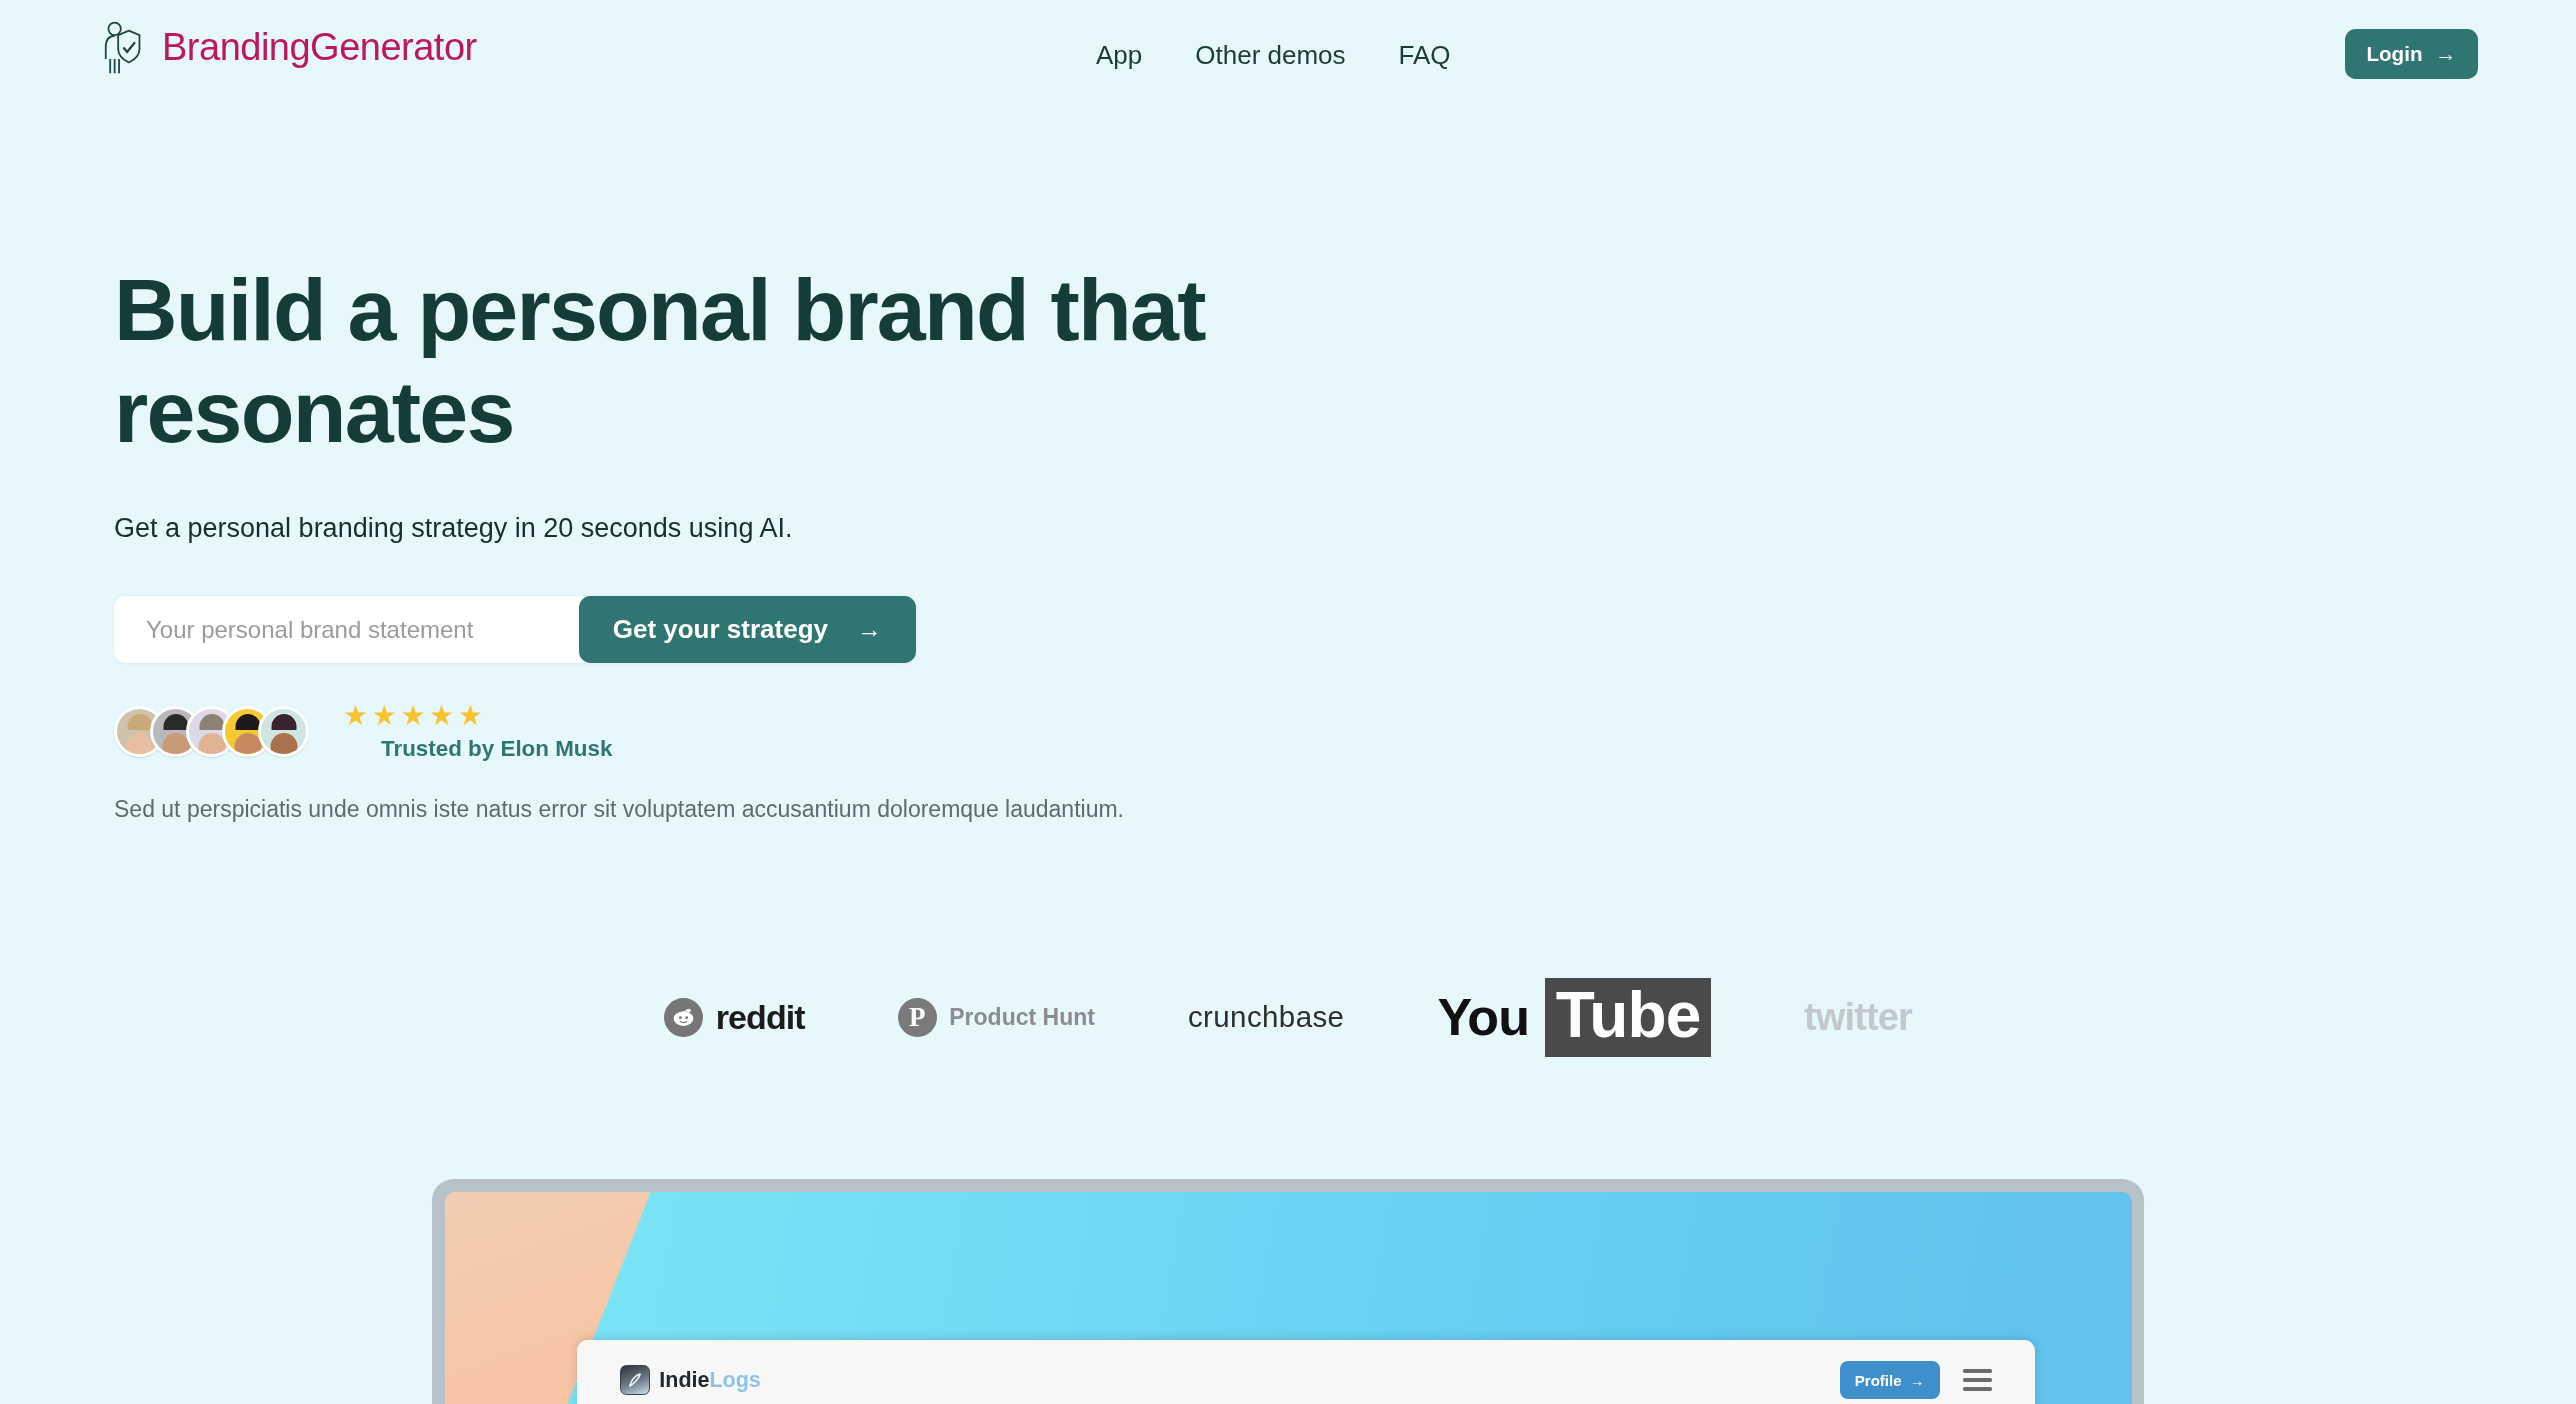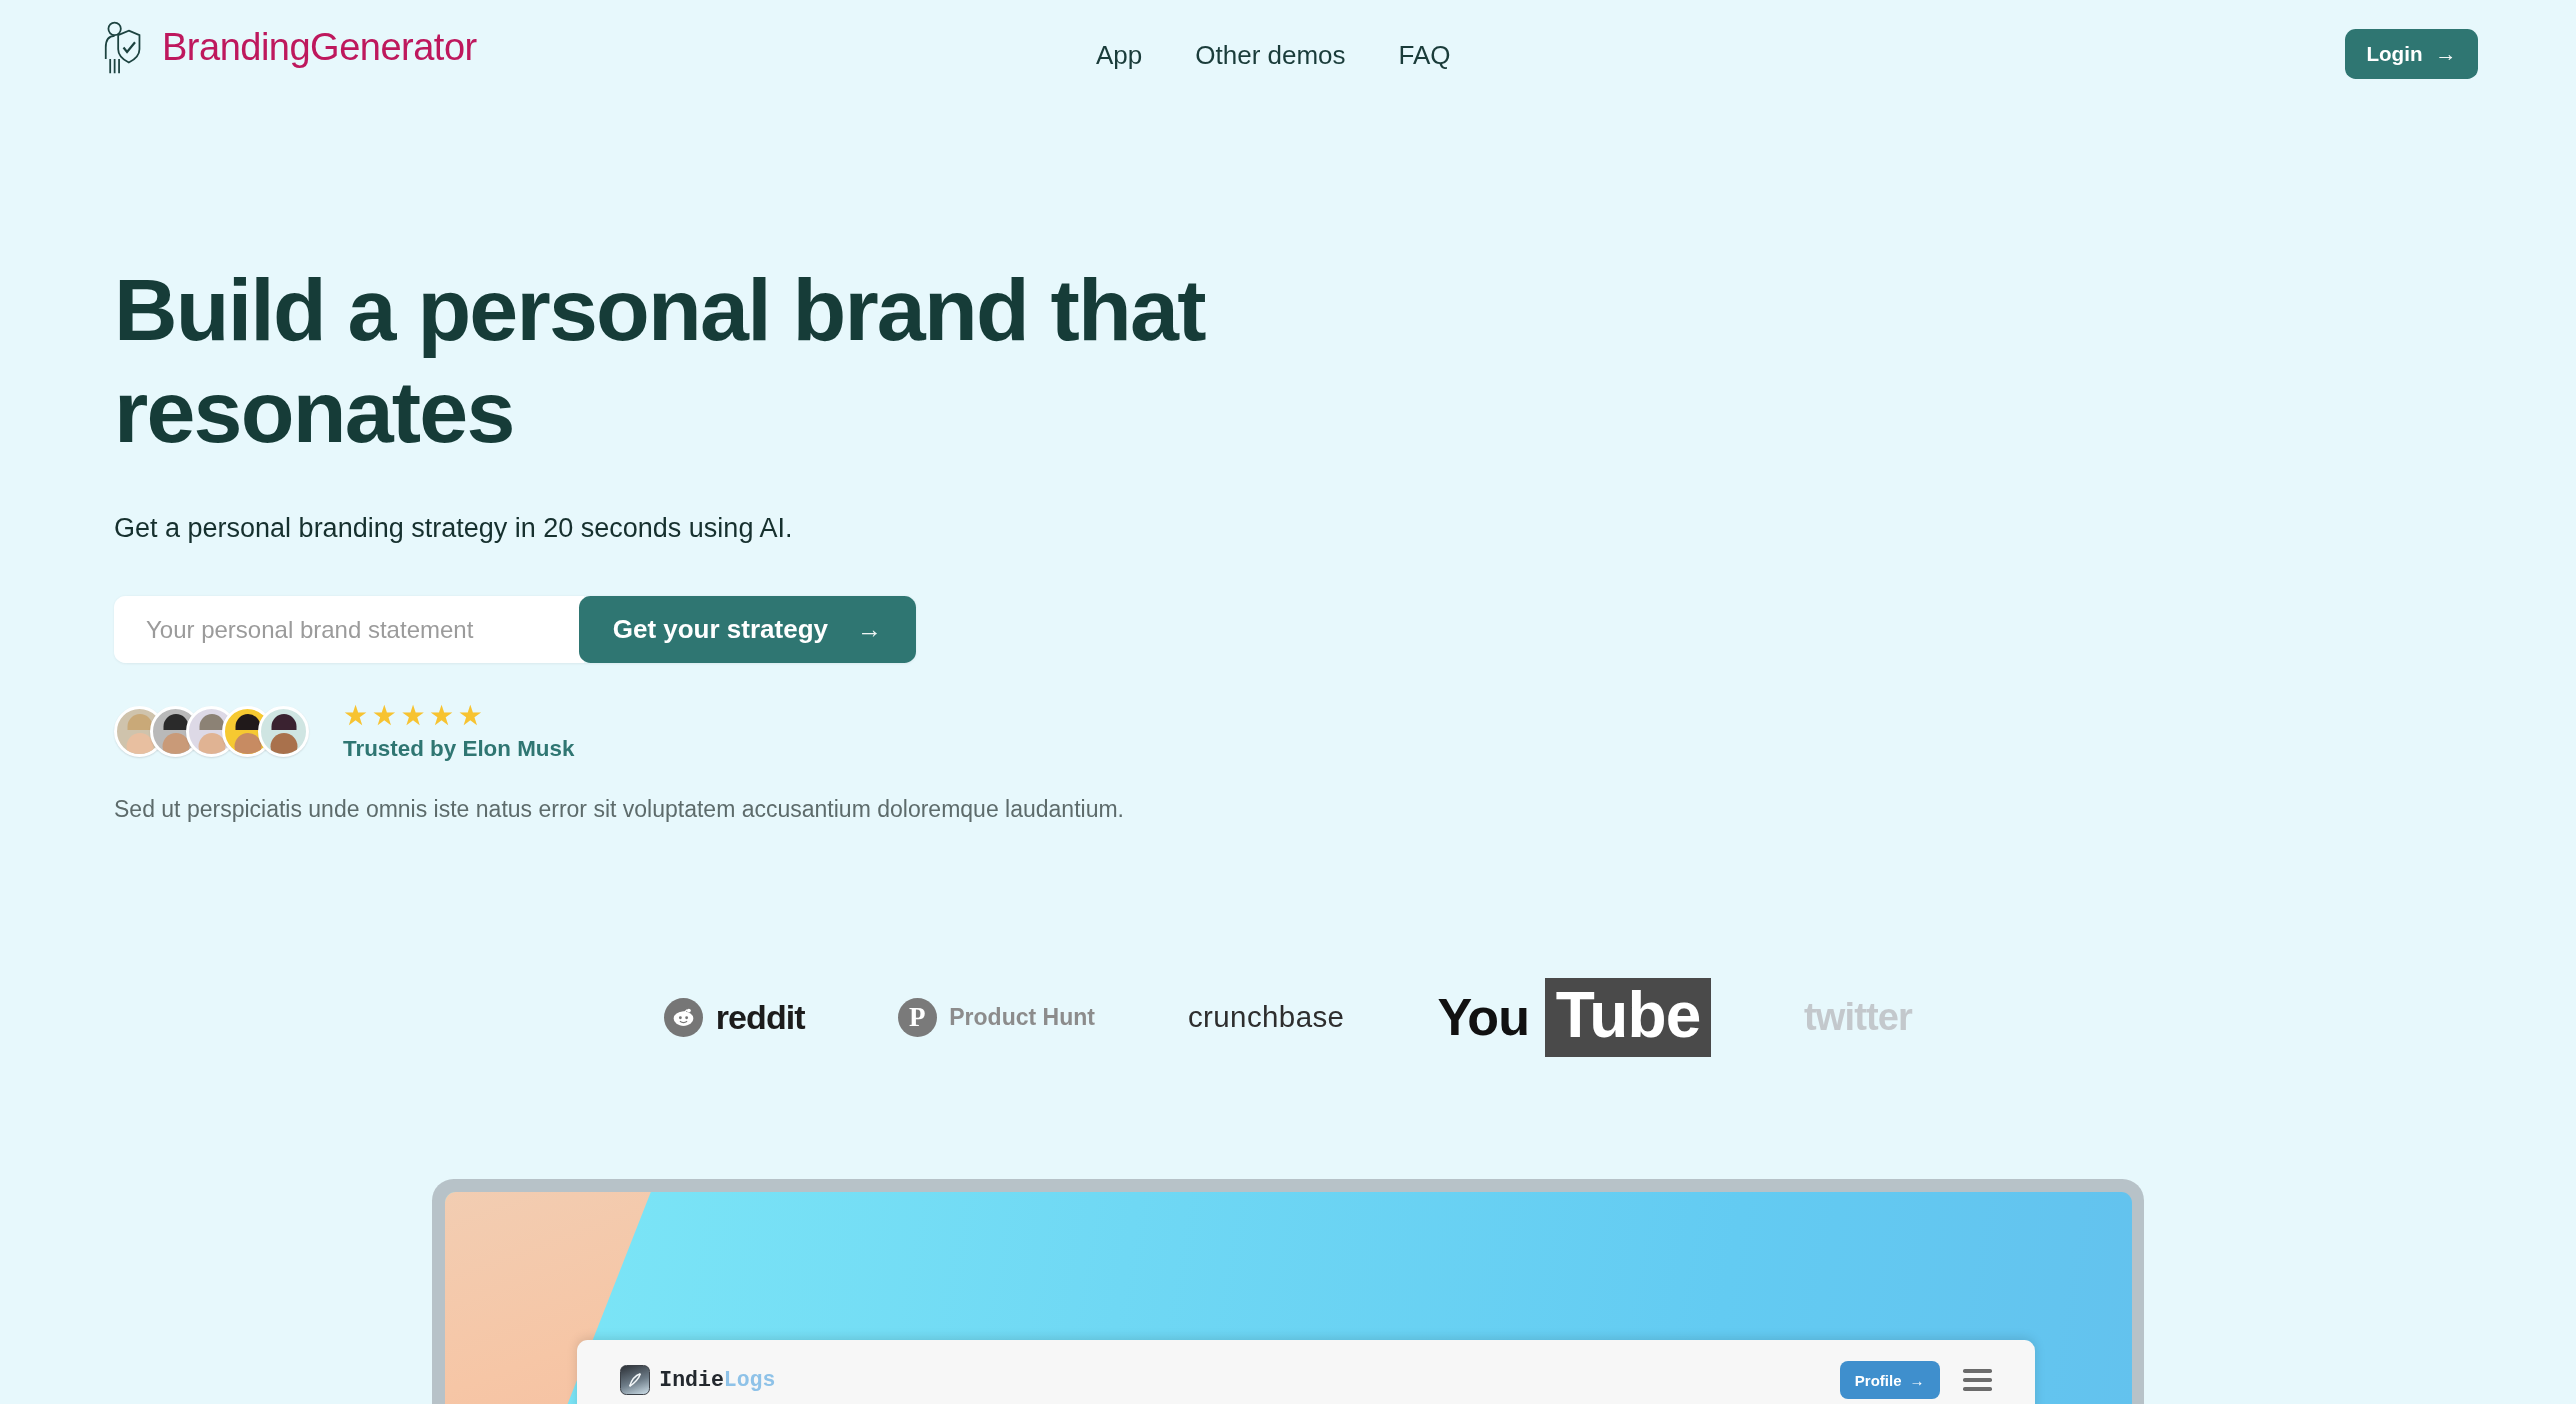--- a/index.html
+++ b/index.html
@@ -100,20 +100,21 @@
   .avatar .hair {
     position:absolute; left:50%; top:4.5px;
     width:25px; height:16px; border-radius:12.5px 12.5px 0 0;
     transform:translateX(-50%);
   }
   .stars-block { display:flex; flex-direction:column; gap:5.4px; }
   .stars { color:#f7c331; font-size:28px; letter-spacing:3.6px; line-height:1; }
   .trusted {
     font-size:22.4px; font-weight:700; color:#2f7672;
     font-family:"Liberation Sans", sans-serif;
+    margin-left:38px;
   }
   .quote {
     margin-top:34px; font-size:23px; color:#5d6b6b;
     font-family:"Liberation Sans", sans-serif;
   }
 
   
   .logos {
     position:absolute; top:978px; left:0; width:2576px;
     display:flex; align-items:center; justify-content:center; gap:93px;
@@ -185,21 +186,21 @@
     height:82px; display:flex; align-items:center;
     padding:0 43px; border-bottom:0.9px solid #e7e7e7;
   }
   .indie-logo { display:flex; align-items:center; gap:9.8px; }
   .indie-icon {
     width:30px; height:30px; border-radius:6.3px;
     background:linear-gradient(160deg,#2c3036 0%, #6d7c88 55%, #cfe0ea 100%);
     border:1.8px solid #3b4047;
     display:flex; align-items:center; justify-content:center;
   }
-  .indie-name { font-size:21.5px; font-weight:700; font-family:Liberation Mono, monospace; }
+  .indie-name { font-size:21.5px; font-weight:700; font-family:Liberation Sans, sans-serif; }
   .indie-name .a { color:#23282e; }
   .indie-name .b { color:#8ec2e8; }
   .iw-right { margin-left:auto; display:flex; align-items:center; gap:23px; }
   .profile-btn {
     background:#3f8fcd; color:#fff; border:none; border-radius:8px;
     height:38px; padding:0 15px; display:flex; align-items:center; gap:8px;
     font-size:15px; font-weight:700; cursor:pointer;
     font-family:"Liberation Sans", sans-serif;
   }
   .profile-btn .arrow { font-size:15px; font-weight:400; }

